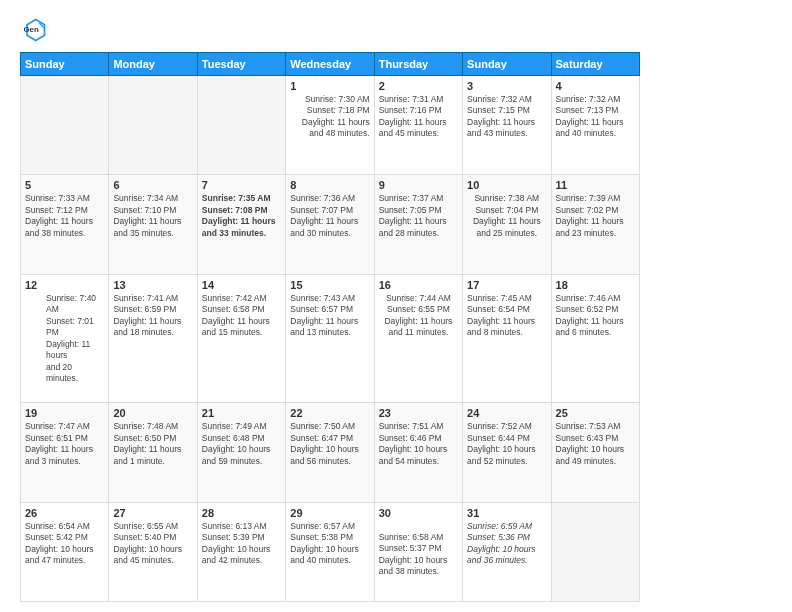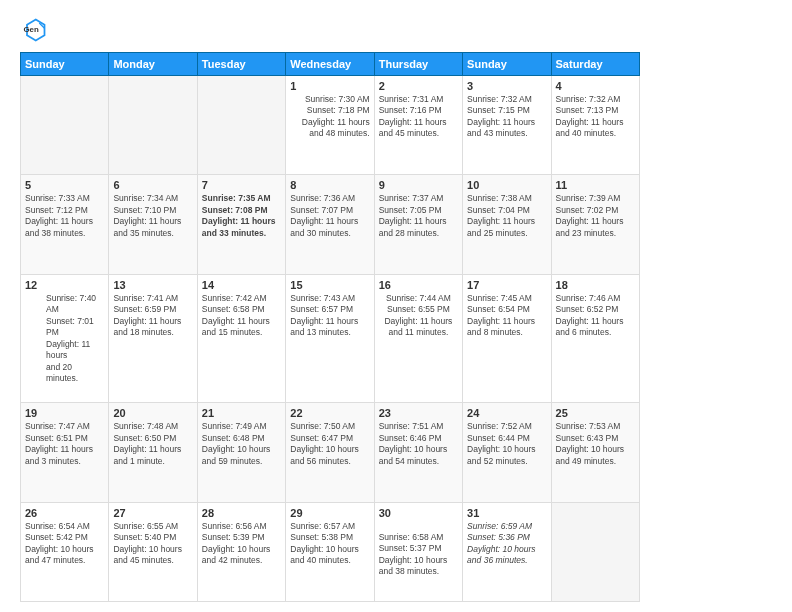--- a/index.html
+++ b/index.html
@@ -205,21 +205,21 @@
           </td>
           <td>
             <span class="day-num">9</span>
             <div class="day-info" style="white-space: pre-line;">Sunrise: 7:37 AM
 Sunset: 7:05 PM
 Daylight: 11 hours
 and 28 minutes.</div>
           </td>
           <td>
             <span class="day-num">10</span>
-            <div class="day-info" style="white-space: pre-line;">Sunrise: 7:38 AM
+            <div class="day-info" style="white-space: pre-line; text-align: center;">Sunrise: 7:38 AM
 Sunset: 7:04 PM
 Daylight: 11 hours
 and 25 minutes.</div>
           </td>
           <td>
             <span class="day-num">11</span>
             <div class="day-info" style="white-space: pre-line;">Sunrise: 7:39 AM
 Sunset: 7:02 PM
 Daylight: 11 hours
 and 23 minutes.</div>
@@ -337,21 +337,21 @@
           </td>
           <td>
             <span class="day-num">27</span>
             <div class="day-info" style="white-space: pre-line;">Sunrise: 6:55 AM
 Sunset: 5:40 PM
 Daylight: 10 hours
 and 45 minutes.</div>
           </td>
           <td>
             <span class="day-num">28</span>
-            <div class="day-info" style="white-space: pre-line;">Sunrise: 6:56 AM
+            <div class="day-info" style="white-space: pre-line;">Sunrise: 6:13 AM
 Sunset: 5:39 PM
 Daylight: 10 hours
 and 42 minutes.</div>
           </td>
           <td>
             <span class="day-num">29</span>
             <div class="day-info" style="white-space: pre-line;">Sunrise: 6:57 AM
 Sunset: 5:38 PM
 Daylight: 10 hours
 and 40 minutes.</div>

